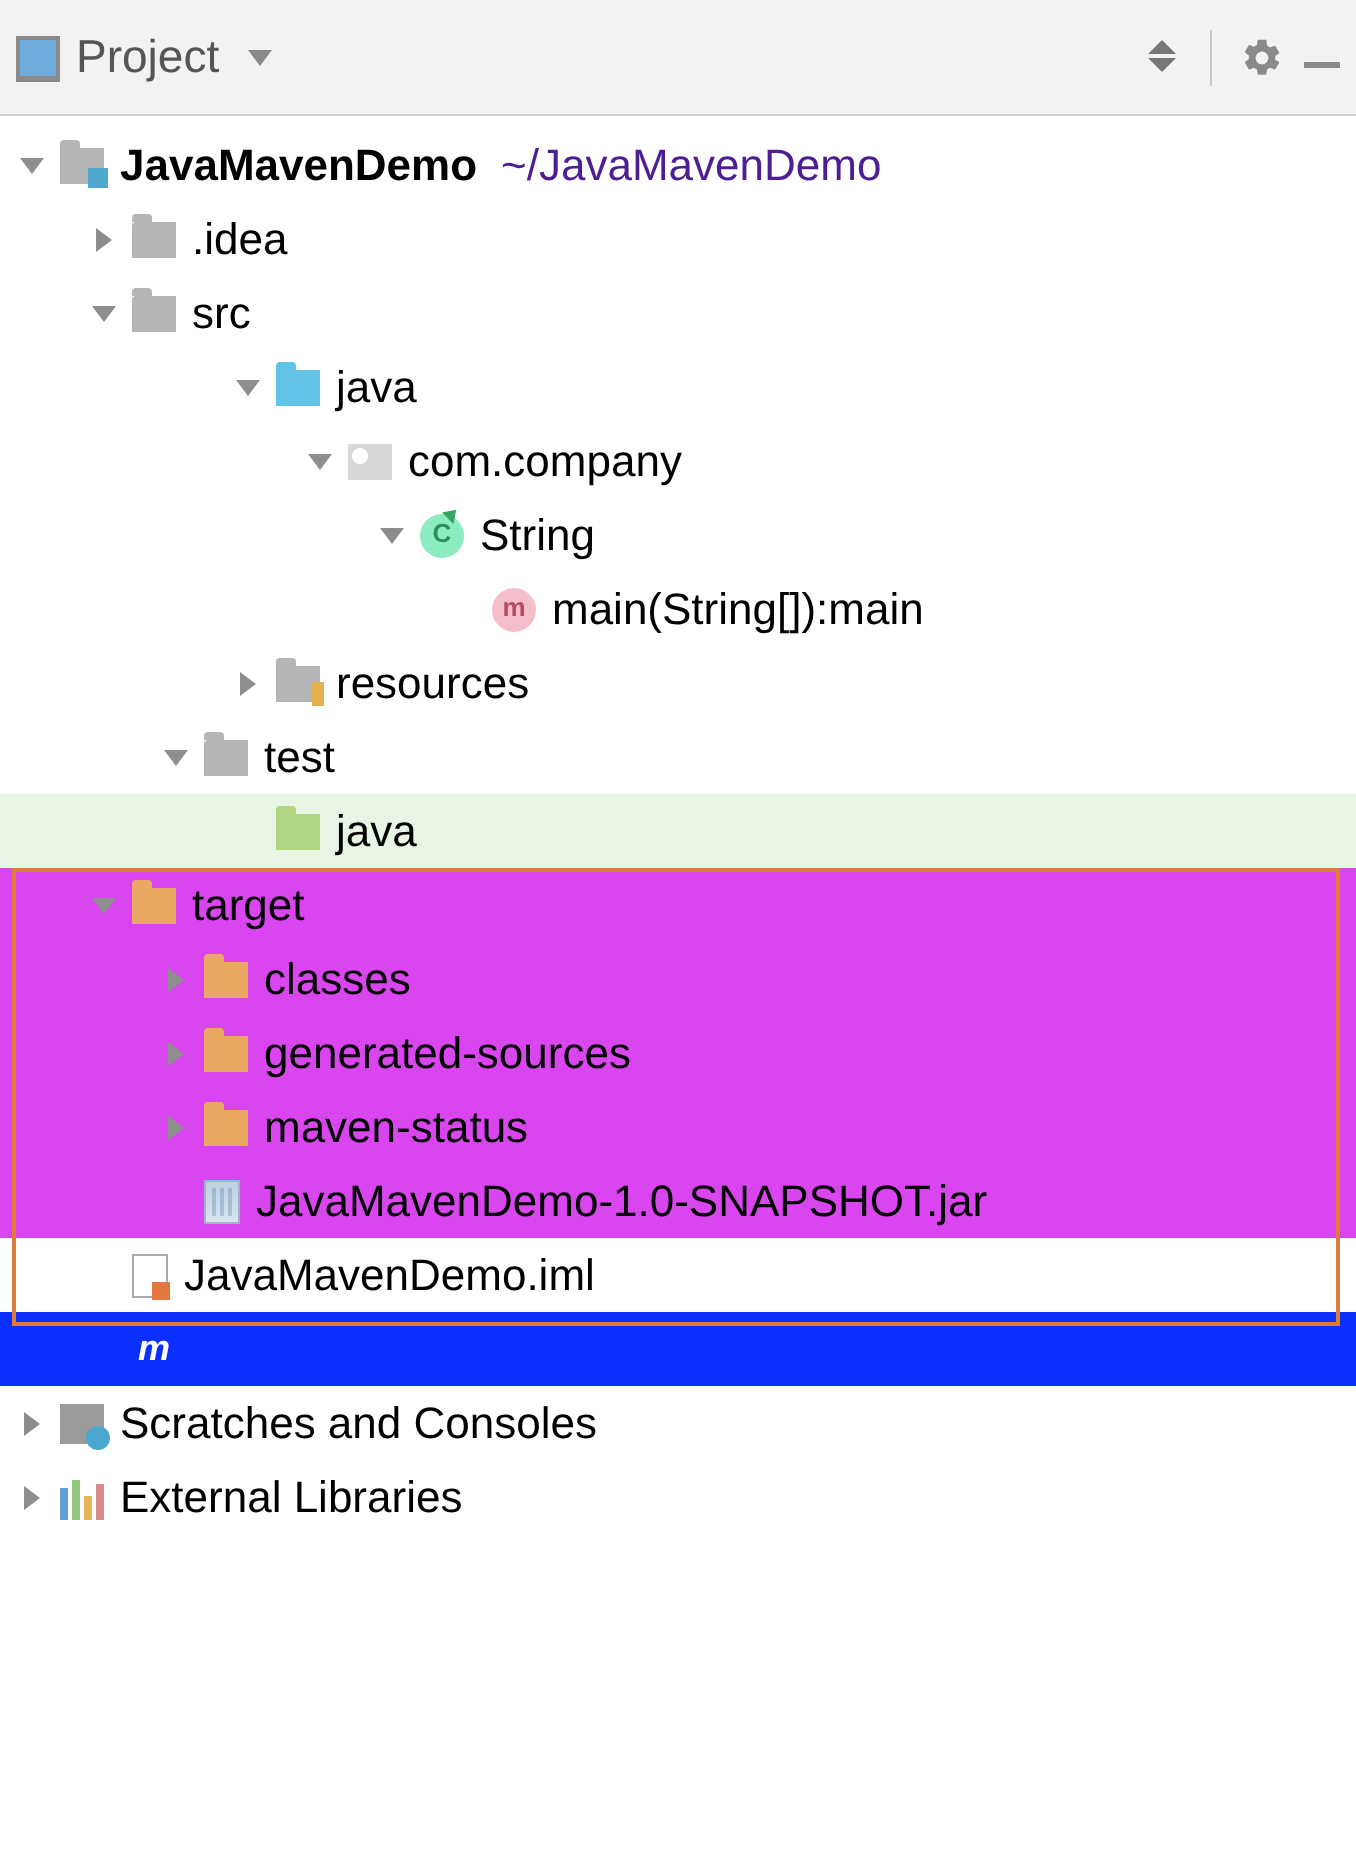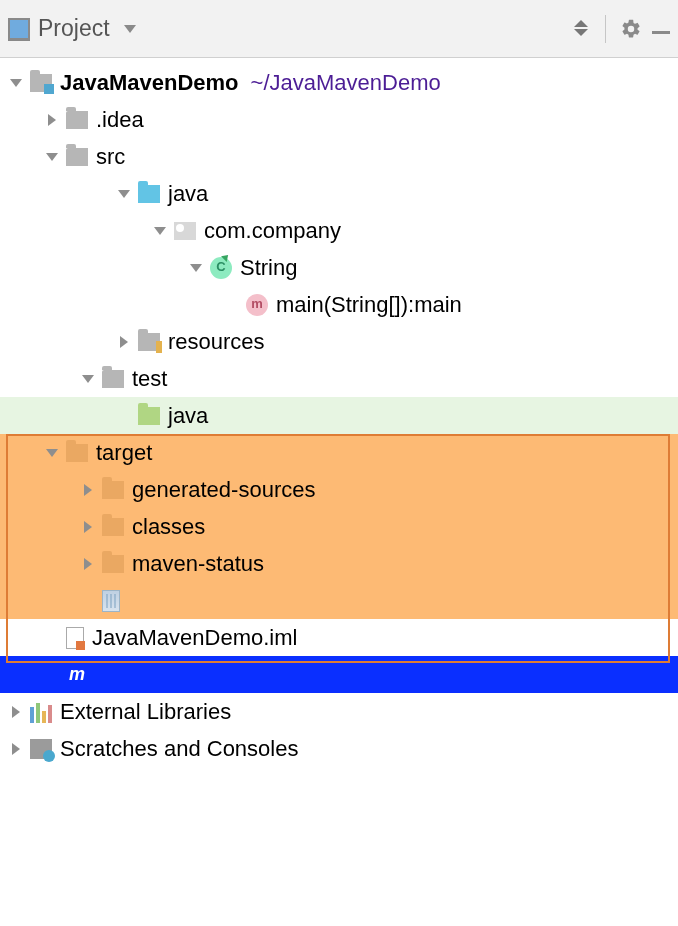--- a/index.html
+++ b/index.html
@@ -67,21 +67,21 @@
     .lib-icon span:nth-child(2){ height:20px; background:#8fc77a; }
     .lib-icon span:nth-child(3){ height:12px; background:#e7b657; }
     .lib-icon span:nth-child(4){ height:18px; background:#d98b8b; }
     .scratch-icon { width:22px; height:20px; background:#9b9b9b; margin-right:8px; position:relative; }
     .scratch-icon::after { content:""; position:absolute; right:-3px; bottom:-3px; width:12px; height:12px; border-radius:50%; background:#4aa8ce; }
     .highlight-green { background:#e7f5e2; }
     .highlight-box {
       position:absolute; left:6px; right:8px; border:2px solid #de7c35; z-index:2;
       top:0; height:276px;
     }
-    .yellow { background:#fdba74; }
+    .yellow { background:#d946ef; }
     .rowtext { position:relative; }
     .indent { display:inline-block; }
   </style>
 </head>
 <body>
 
 <div class="header">
   <div class="header-left">
     <span class="proj-icon"></span>
     <span class="header-title">Project</span>
@@ -207,48 +207,49 @@
       <span class="icon folder-orange"></span>
       <span class="rowtext">target</span>
     </div>
 
     <div class="row yellow">
       <span class="indent" style="width:80px;"></span>
       <span class="arrow">
           <span class="arrow-closed"></span>
         </span>
       <span class="icon folder-orange"></span>
+      <span class="rowtext">classes</span>
+    </div>
+
+    <div class="row yellow">
+      <span class="indent" style="width:80px;"></span>
+      <span class="arrow">
+          <span class="arrow-closed"></span>
+        </span>
+      <span class="icon folder-orange"></span>
       <span class="rowtext">generated-sources</span>
     </div>
 
+
     <div class="row yellow">
       <span class="indent" style="width:80px;"></span>
       <span class="arrow">
           <span class="arrow-closed"></span>
         </span>
       <span class="icon folder-orange"></span>
-      <span class="rowtext">classes</span>
-    </div>
-
-
-    <div class="row yellow">
-      <span class="indent" style="width:80px;"></span>
-      <span class="arrow">
-          <span class="arrow-closed"></span>
-        </span>
-      <span class="icon folder-orange"></span>
       <span class="rowtext">maven-status</span>
     </div>
 
     <div class="row yellow">
       <span class="indent" style="width:80px;"></span>
       <span class="arrow">
           <span class="arrow-none"></span>
         </span>
       <span class="jar-icon"></span>
+      <span class="rowtext">JavaMavenDemo-1.0-SNAPSHOT.jar</span>
     </div>
   </div>
 
   <div class="row">
     <span class="indent" style="width:44px;"></span>
     <span class="arrow">
         <span class="arrow-none"></span>
       </span>
     <span class="iml-icon"></span>
     <span class="rowtext">JavaMavenDemo.iml</span>
@@ -260,31 +261,31 @@
         <span class="arrow-none"></span>
       </span>
     <span class="icon-m">m</span>
   </div>
 
   <div class="row">
     <span class="indent" style="width:8px;"></span>
     <span class="arrow">
         <span class="arrow-closed"></span>
       </span>
-    <span class="lib-icon">
-        <span></span>
-        <span></span>
-        <span></span>
-        <span></span>
-      </span>
-    <span class="rowtext">External Libraries</span>
-  </div>
-
-  <div class="row">
-    <span class="indent" style="width:8px;"></span>
-    <span class="arrow">
-        <span class="arrow-closed"></span>
-      </span>
     <span class="scratch-icon"></span>
     <span class="rowtext">Scratches and Consoles</span>
   </div>
 
+  <div class="row">
+    <span class="indent" style="width:8px;"></span>
+    <span class="arrow">
+        <span class="arrow-closed"></span>
+      </span>
+    <span class="lib-icon">
+        <span></span>
+        <span></span>
+        <span></span>
+        <span></span>
+      </span>
+    <span class="rowtext">External Libraries</span>
+  </div>
+
 </div>
 
 </body></html>

